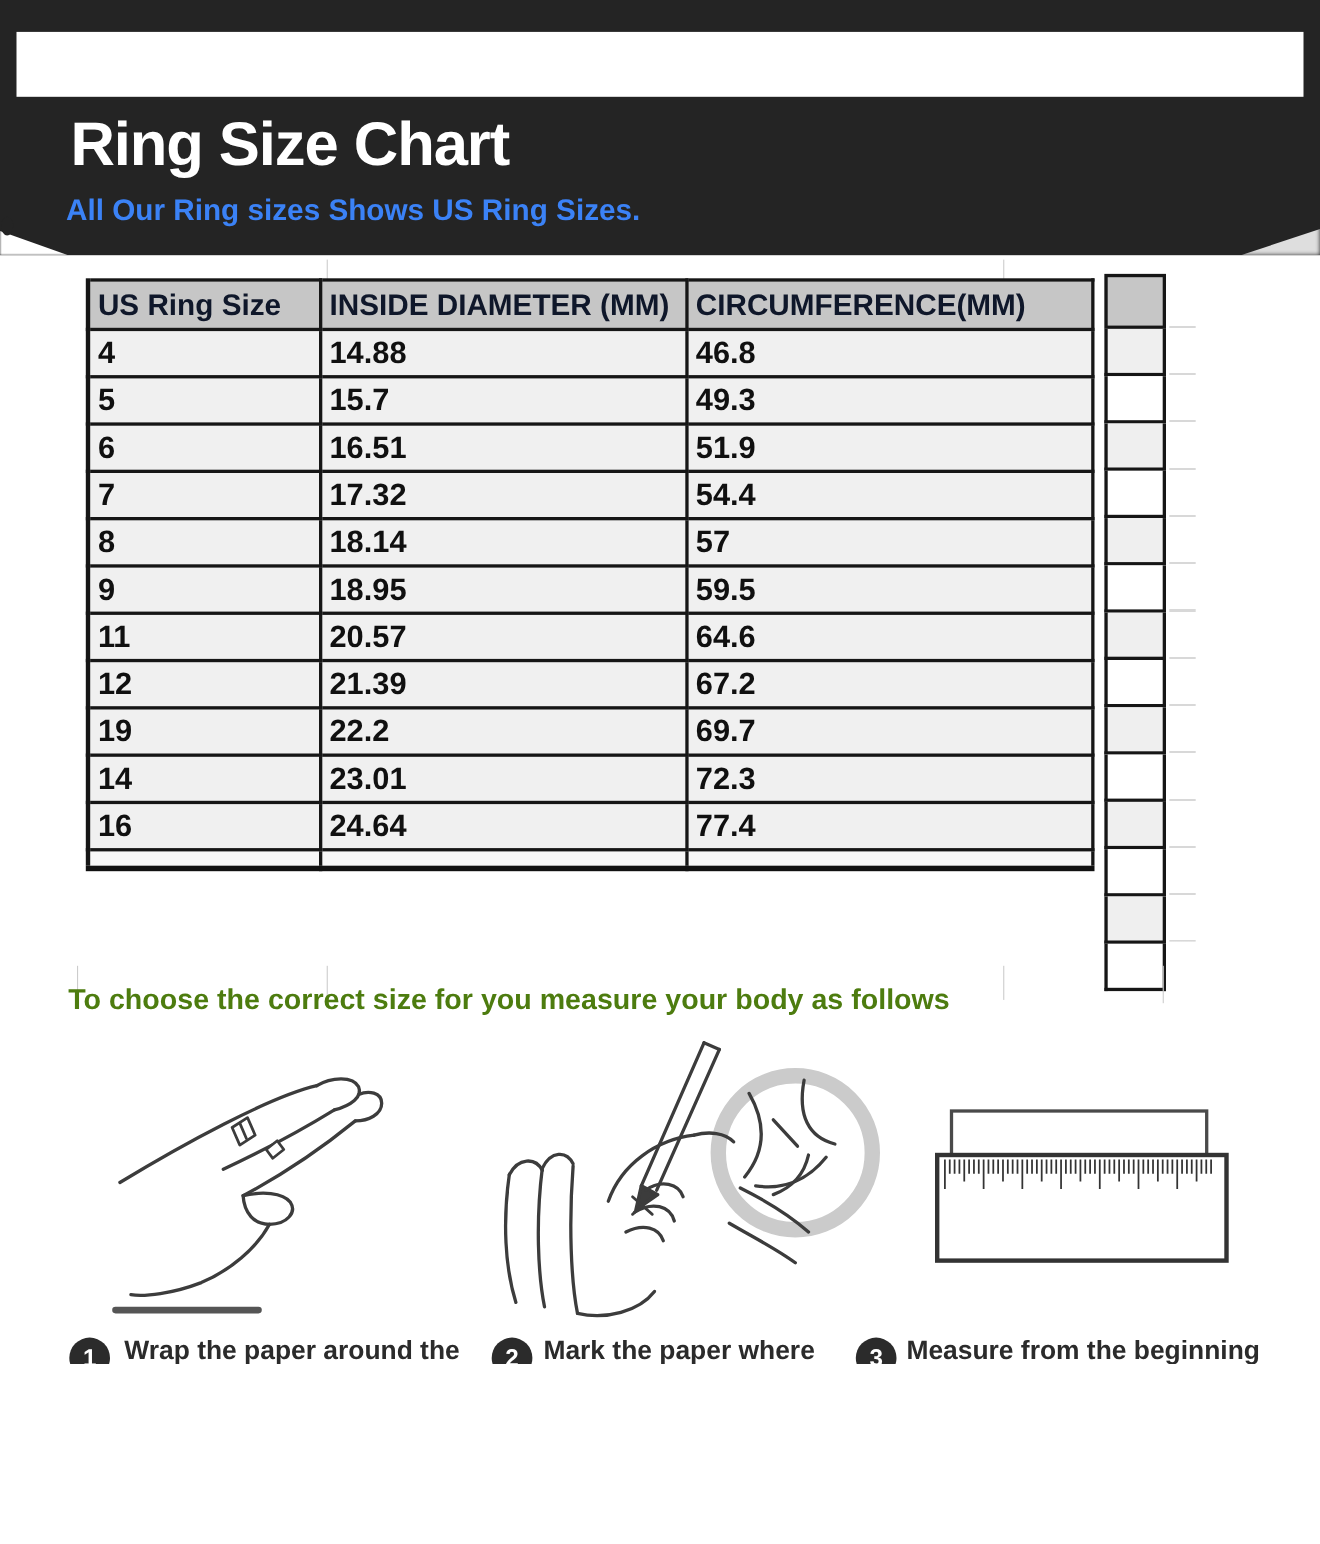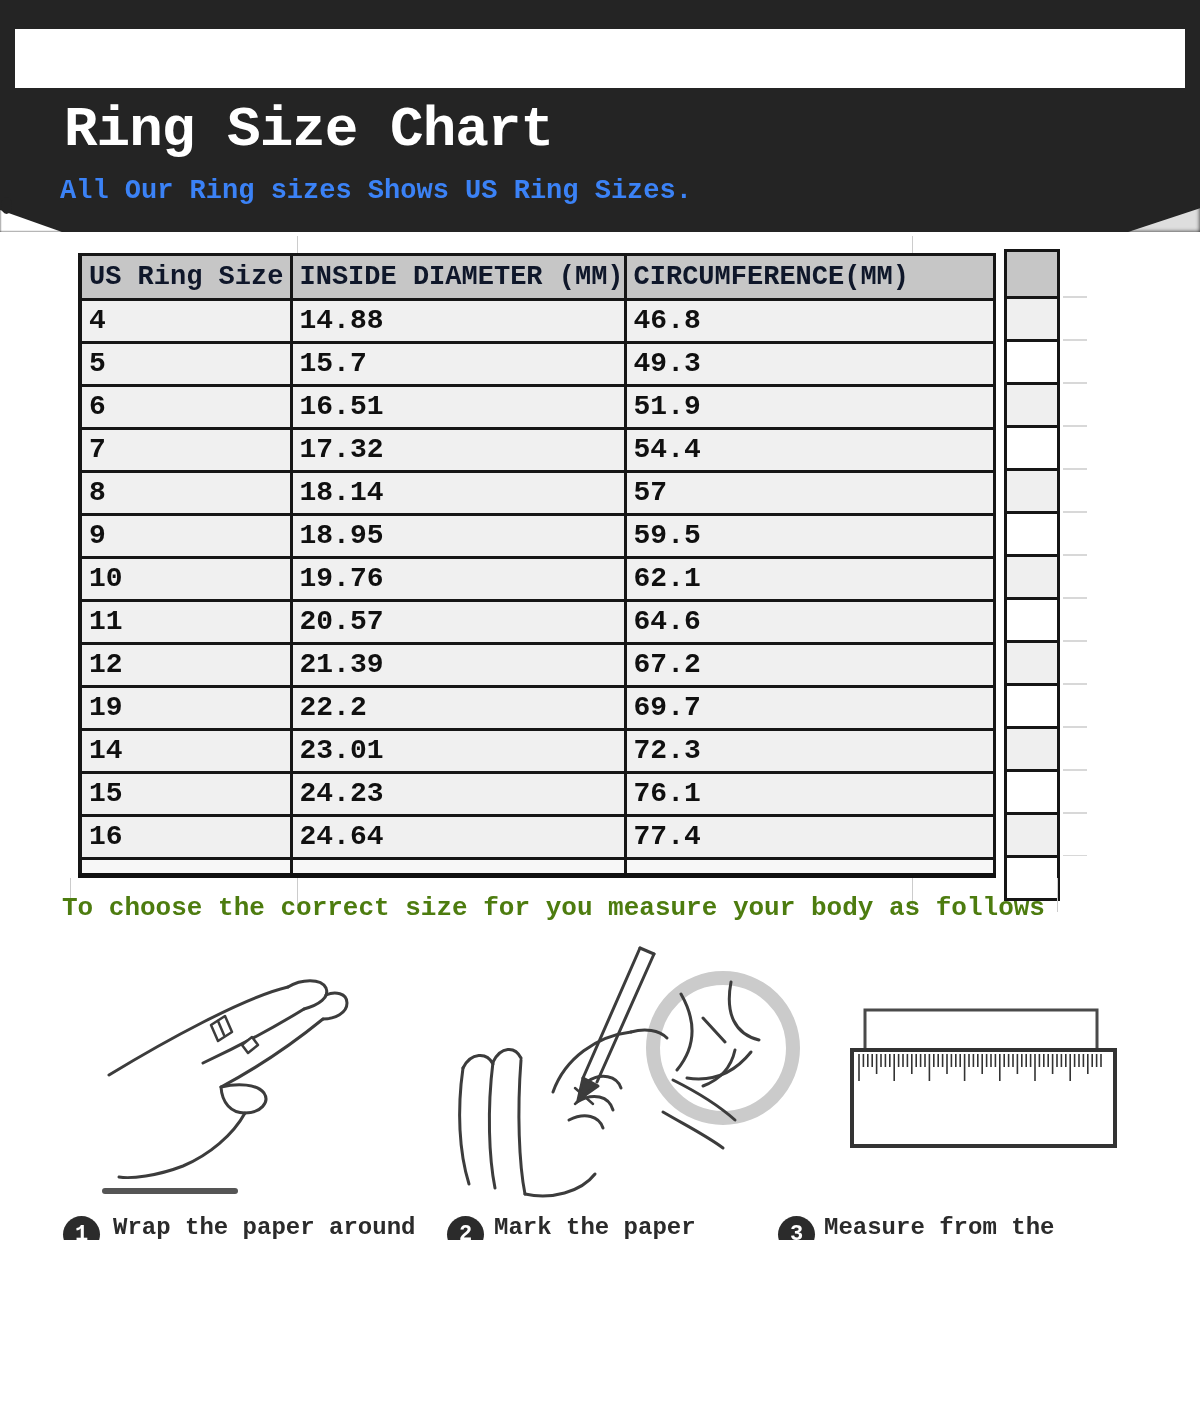--- a/index.html
+++ b/index.html
@@ -1,17 +1,17 @@
 <!DOCTYPE html>
 <html><head>
 <meta charset="utf-8">
 <style>
   html,body{margin:0;padding:0;background:#ffffff;}
   #page{position:relative;width:1200px;height:1240px;background:#ffffff;overflow:hidden;
-        font-family:Liberation Mono, monospace;}
+        font-family:Liberation Sans, sans-serif;}
 
   
   .band{position:absolute;left:0;top:0;width:1200px;height:232px;background:#242424;}
   .band-notch{position:absolute;left:15px;top:29px;width:1170px;height:59px;background:#ffffff;}
   .band-tear-left{position:absolute;left:0;top:192px;width:62px;height:40px;background:#ffffff;
         clip-path:polygon(0 45%,100% 100%,0 100%);filter:blur(1px);}
   .band-blob{position:absolute;left:1px;top:197px;width:11px;height:17px;background:#242424;border-radius:50%;}
   .band-tear-right{position:absolute;left:1128px;top:198px;width:72px;height:34px;background:#ffffff;
         clip-path:polygon(100% 30%,100% 100%,0 100%);filter:blur(2px);opacity:.85;}
   .title{position:absolute;left:64px;top:98px;font-size:56px;font-weight:700;color:#ffffff;letter-spacing:-1px;}
@@ -109,48 +109,38 @@
           <td>8</td>
           <td>18.14</td>
           <td>57</td>
         </tr>
         <tr>
           <td>9</td>
           <td>18.95</td>
           <td>59.5</td>
         </tr>
         <tr>
-          <td>10</td>
-          <td>19.76</td>
-          <td>62.1</td>
-        </tr>
-        <tr>
           <td>11</td>
           <td>20.57</td>
           <td>64.6</td>
         </tr>
         <tr>
           <td>12</td>
           <td>21.39</td>
           <td>67.2</td>
         </tr>
         <tr>
           <td>19</td>
           <td>22.2</td>
           <td>69.7</td>
         </tr>
         <tr>
           <td>14</td>
           <td>23.01</td>
           <td>72.3</td>
-        </tr>
-        <tr>
-          <td>15</td>
-          <td>24.23</td>
-          <td>76.1</td>
         </tr>
         <tr>
           <td>16</td>
           <td>24.64</td>
           <td>77.4</td>
         </tr>
         <tr class="empty-row">
           <td></td>
           <td></td>
           <td></td>

